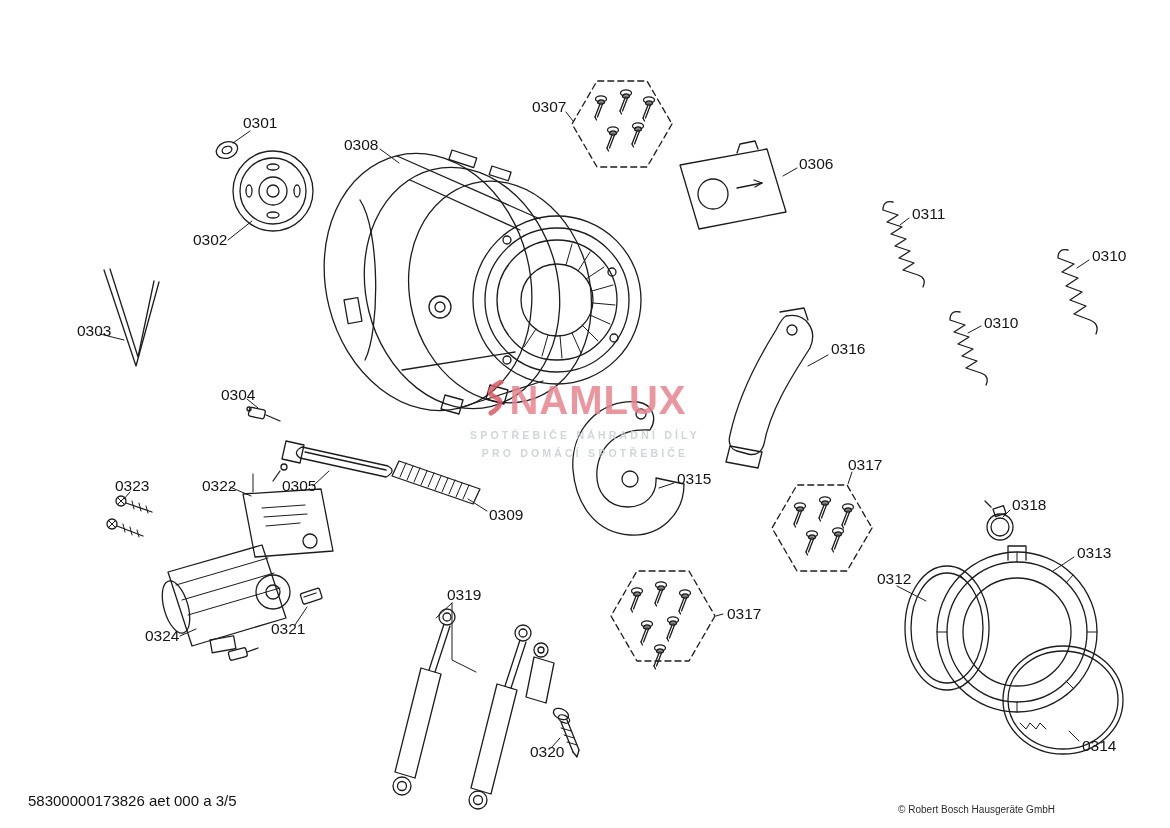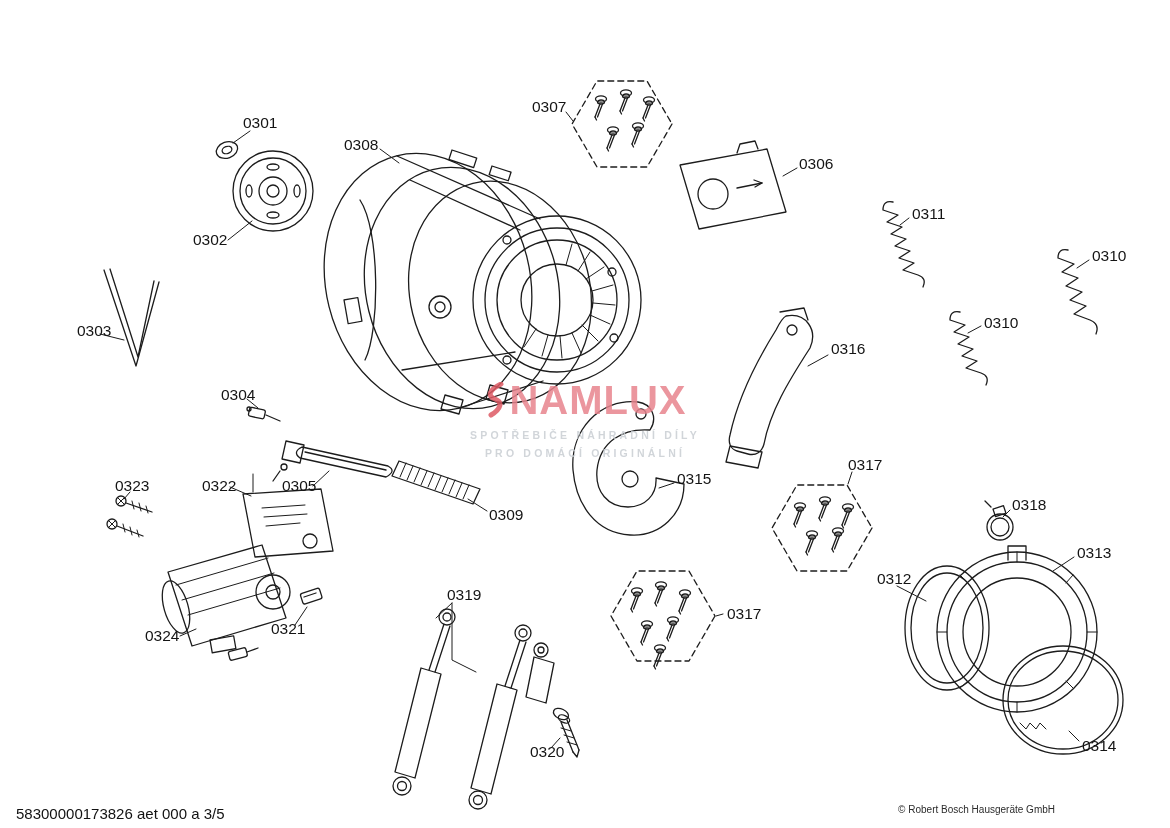--- a/index.html
+++ b/index.html
@@ -10,52 +10,52 @@
   svg.diagram { position:absolute; left:0; top:0; z-index:1; }
   .ink { stroke:#1c1c1c; fill:none; stroke-width:1.3; stroke-linecap:round; stroke-linejoin:round; }
   .thin { stroke-width:1; }
   .dash { stroke-dasharray:6 4; }
   .lbl { fill:#141414; stroke:none; font-size:15.5px; font-family:"Liberation Sans", sans-serif; }
 
   .watermark {
     position:absolute; left:452px; top:380px; width:266px; z-index:2;
     text-align:center; pointer-events:none; opacity:.85;
   }
-  .wm-brand-row { display:flex; align-items:center; justify-content:center; }
+  .wm-brand-row { display:flex; align-items:flex-start; justify-content:center; }
   .wm-brand {
     font-size:40px; font-weight:bold; letter-spacing:1px;
     color:#e8848e; line-height:1;
   }
   .wm-tagline {
     margin-top:7px; font-size:10.5px; font-weight:bold; letter-spacing:3.2px;
     color:#c9ced3; line-height:1.65; white-space:nowrap;
   }
   .footer-code {
-    position:absolute; left:16px; top:792px; z-index:3;
-    font-size:15px; color:#121212;margin-top:13px;
+    position:absolute; left:28px; top:792px; z-index:3;
+    font-size:15px; color:#121212;
   }
   .footer-copyright {
     position:absolute; right:115px; top:804px; z-index:3;
     font-size:10px; color:#2b2b2b;
   }
 </style>
 </head>
 <body>
 
 <div class="stage">
 
   <div class="watermark">
     <div class="wm-brand-row">
       <svg width="26" height="36" viewBox="0 0 26 36">
         <path d="M18,2 C6,8 4,14 12,17 C20,20 18,27 8,33" stroke="#dd5a64" stroke-width="5" fill="none" stroke-linecap="round"></path>
       </svg>
       <span class="wm-brand">NAMLUX</span>
     </div>
     <div class="wm-tagline">SPOTŘEBIČE NÁHRADNÍ DÍLY</div>
-    <div class="wm-tagline" style="margin-top:1px">PRO DOMÁCÍ ORIGINÁLNÍ</div>
+    <div class="wm-tagline" style="margin-top:1px">PRO DOMÁCÍ SPOTŘEBIČE</div>
   </div>
 
   <svg class="diagram" width="1170" height="828" viewBox="0 0 1170 828">
     <defs>
       <g id="bolt" class="ink">
         <ellipse cx="0" cy="0" rx="5.5" ry="3.2"></ellipse>
         <ellipse cx="0" cy="3" rx="3.5" ry="2"></ellipse>
         <line x1="-1" y1="5" x2="-6" y2="18"></line>
         <line x1="1.5" y1="5" x2="-3.5" y2="18"></line>
         <line x1="-6" y1="18" x2="-4.5" y2="21"></line>

